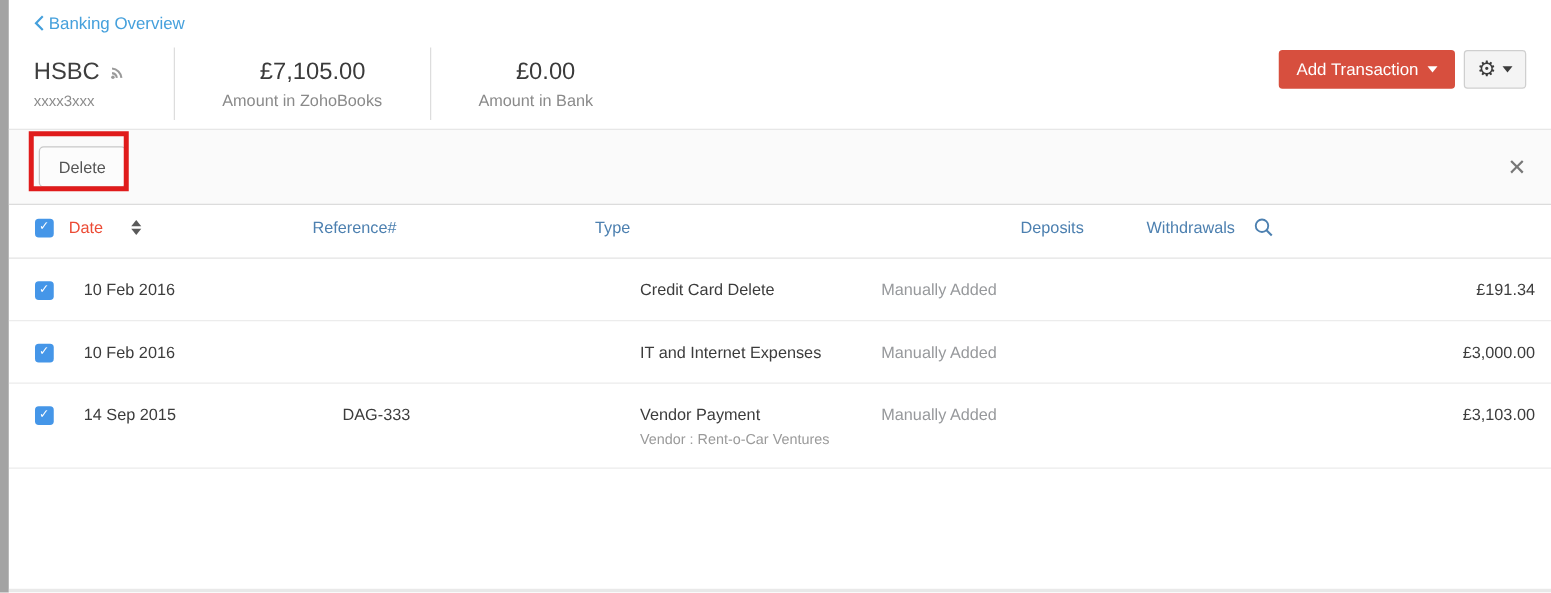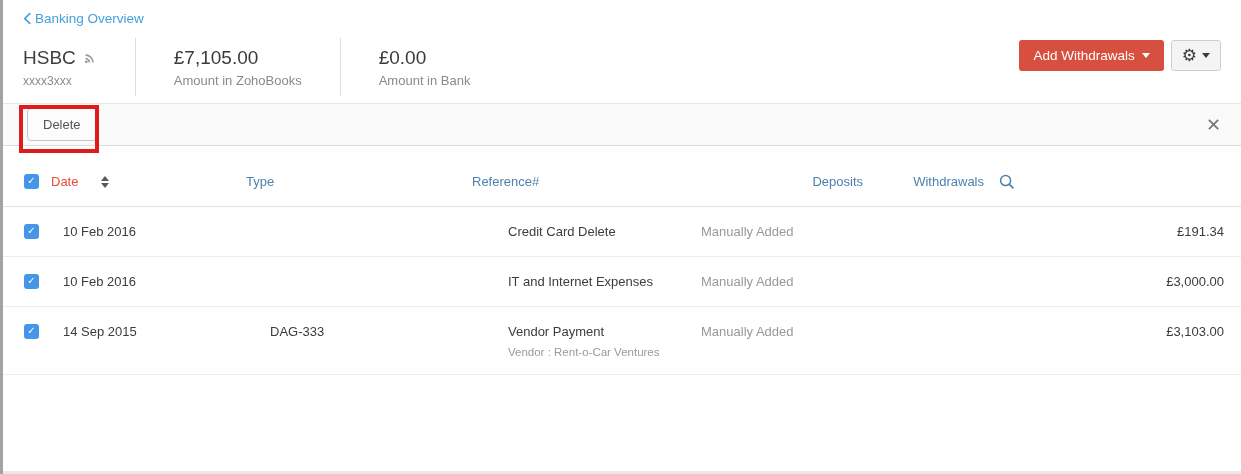--- a/index.html
+++ b/index.html
@@ -1,49 +1,49 @@
 <!DOCTYPE html>
 <html style="--link-blue: #45a0dc; --column-header-blue: #4d80b0; --sorted-column-red: #ec4b35; --brand-red: #d74f3e; --checkbox-blue: #4596e8; --muted-text: #97999c; --annotation-red: #e01b1b;"><head>
 <meta charset="utf-8">
 <style>
   * { margin:0; padding:0; box-sizing:border-box; }
   body { font-family:"Liberation Sans", sans-serif; background:#fff; }
   .page { position:relative; width:1241px; height:474px; background:#fff;
-          border-left:3px solid #a3a3a3; overflow:hidden; }
+          border-left:7px solid #a3a3a3; overflow:hidden; }
 
   
   .breadcrumb { position:absolute; top:11px; left:20px; display:flex; align-items:center;
                 gap:3px; color:var(--link-blue); font-size:13.5px; text-decoration:none; cursor:pointer; }
   .breadcrumb svg { display:block; }
 
   
   .account-header { position:absolute; top:38px; left:20px; right:240px; height:58px;
                     display:flex; align-items:center;gap:16px; }
   .acct-block { padding-right:22px; }
   .acct-name-row { display:flex; align-items:center; gap:7px; font-size:19px; color:#3e3e3e; }
   .acct-mask { margin-top:5px; font-size:12px; color:#8c8c8c; }
   .vdivider { width:1px; align-self:stretch; background:#ddd; }
   .amount-block { padding:0 22px; }
-  .amount { font-size:19px; color:#3a3a3a; }
+  .amount { font-size:19px; color:#3a3a3a;margin-left:30px; }
   .amount-label { margin-top:4px; font-size:13px; color:#8a8a8a; }
 
   
   .header-actions { position:absolute; top:40px; right:20px; display:flex; gap:7px; }
   .btn-red { display:flex; align-items:center; gap:7px; background:var(--brand-red);
              color:#fff; border:none; border-radius:3px; padding:8px 14px;
              font-size:13.5px; font-family:inherit; cursor:pointer; }
   .btn-gear { display:flex; align-items:center; gap:5px; background:#f4f4f4;
               border:1px solid #cfcfcf; border-radius:3px; padding:5px 10px;
               font-family:inherit; cursor:pointer; color:#3c3c3c; }
   .gear-glyph { font-size:17px; line-height:1; }
   .caret { display:inline-block; width:0; height:0; border-left:4px solid transparent;
            border-right:4px solid transparent; border-top:5px solid currentColor; }
 
   
-  .toolbar { position:absolute; top:103px; left:0; right:0; height:43px; background:#fafafa;
+  .toolbar { position:absolute; top:103px; left:0; right:0; height:61px; background:#fafafa;
              border-top:1px solid #e7e7e7; border-bottom:1px solid #dcdcdc;
              display:flex; align-items:center; padding:0 20px 0 24px; }
   .btn-delete { background:#fcfcfc; border:1px solid #c7c7c7; border-radius:4px;
                 padding:8px 15px; font-size:13px; color:#555; font-family:inherit; cursor:pointer; }
   .close-x { margin-left:auto; font-size:18px; color:#777; cursor:pointer; line-height:1; }
 
   
   .annotation { position:absolute; left:16px; top:105px; width:80px; height:48px;
                 border:4px solid var(--annotation-red); z-index:5; pointer-events:none; }
 
@@ -107,21 +107,21 @@
     </div>
     <div class="vdivider"></div>
     <div class="amount-block">
       <div class="amount">£0.00</div>
       <div class="amount-label">Amount in Bank</div>
     </div>
   </div>
 
   <div class="header-actions">
     <button class="btn-red">
-      <span>Add Withdrawals</span>
+      <span>Add Transaction</span>
       <span class="caret"></span>
     </button>
     <button class="btn-gear">
       <span class="gear-glyph">⚙</span>
       <span class="caret"></span>
     </button>
   </div>
 
   <div class="toolbar">
     <button class="btn-delete">Delete</button>
@@ -134,22 +134,22 @@
 
     <div class="tr thead">
       <div class="cell cell-check"><span class="checkbox"></span></div>
       <div class="cell th th-date">
         <span>Date</span>
         <span class="sort-icon">
             <i class="sort-up"></i>
             <i class="sort-down"></i>
           </span>
       </div>
+      <div class="cell th">Reference#</div>
       <div class="cell th">Type</div>
-      <div class="cell th">Reference#</div>
       <div class="cell th num">Deposits</div>
       <div class="cell th num">Withdrawals</div>
       <div class="cell search-cell">
         <svg width="16" height="16" viewBox="0 0 16 16">
           <circle cx="6.6" cy="6.6" r="5" fill="none" stroke="#4d80b0" stroke-width="1.5"></circle>
           <line x1="10.4" y1="10.4" x2="14.4" y2="14.4" stroke="#4d80b0" stroke-width="1.7"></line>
         </svg>
       </div>
     </div>
 

